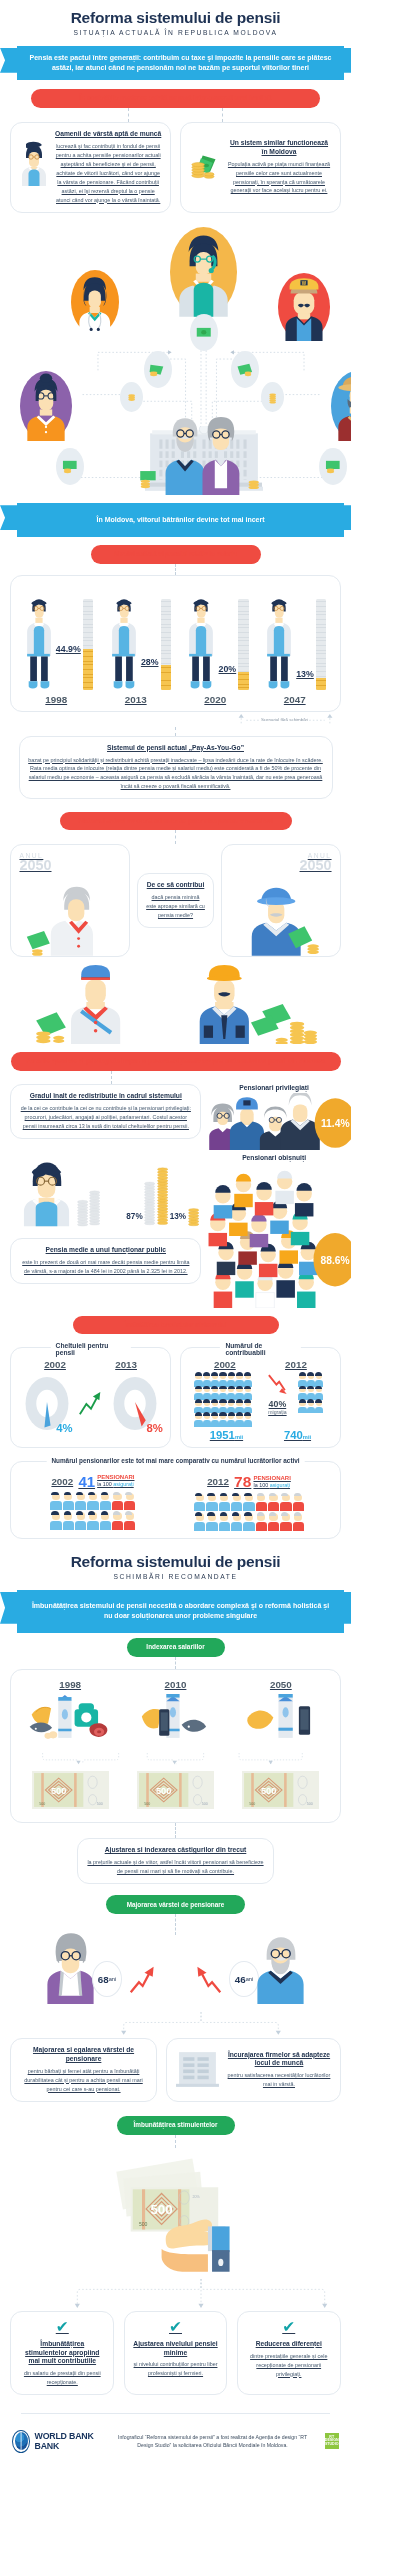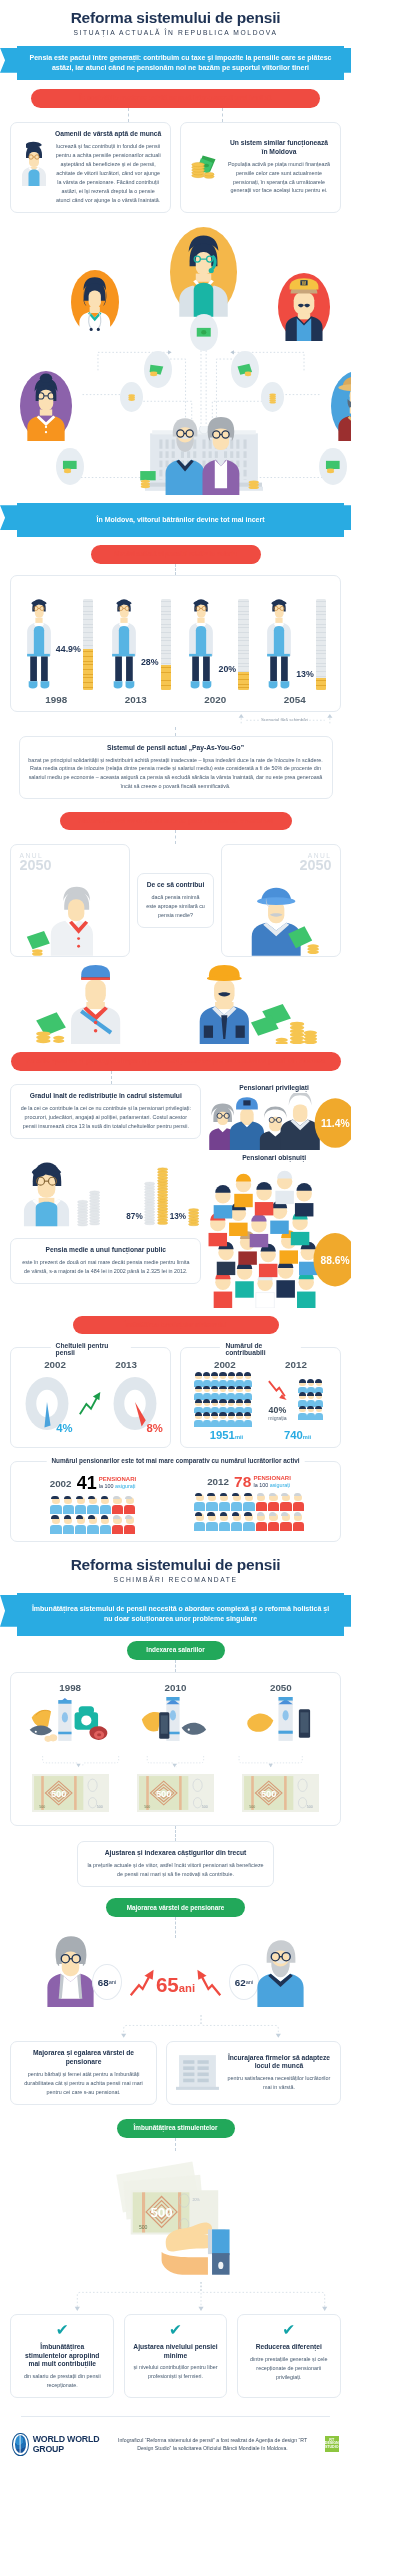--- a/index.html
+++ b/index.html
@@ -49,22 +49,23 @@
   .pill {
     display: block; margin: 0 auto; border-radius: 11.3px;
     color: #fff; font-weight: bold; font-size: 6.4px;
     padding: 5.2px 13.4px; text-align: center; line-height: 1.3;
   }
   .pill.red   { background: #ef4b41; }
   .pill.green { background: #22a85a; }
 
   
   .card {
-    border: 0.5px solid #e4eaf0; border-radius: 7px; background: #fff;
+    border: 0.5px solid #e4eaf0; border-radius: 12px; background: #fff;
     padding: 7.2px 8.2px;
+    text-decoration: underline;
   }
   .card h4 {
     text-align: center; font-size: 6.7px; font-weight: bold; color: #22344f;
     margin-bottom: 3.1px; line-height: 1.3;
   }
   .card p {
     text-align: center; font-size: 5.4px; color: #45596f; line-height: 1.65;
   }
 
   
@@ -566,21 +567,21 @@
           <div class="coincol" style="height:91px;">
               <div class="fill" style="height:12px;"></div>
             </div>
         </div>
       </div>
     </div>
     <div style="display:flex;justify-content:space-around;margin-top:4.1px;">
       <div class="yearlabel" style="width:62px">1998</div>
       <div class="yearlabel" style="width:62px">2013</div>
       <div class="yearlabel" style="width:62px">2020</div>
-      <div class="yearlabel" style="width:62px">2054</div>
+      <div class="yearlabel" style="width:62px">2047</div>
     </div>
   </div>
 
   <div style="position:relative;height:15.5px;">
     <svg viewBox="0 0 780 30" width="402" height="15.5" style="position:absolute;inset:0">
       <g stroke="#c3d0dc" stroke-width="1.2" fill="none" stroke-dasharray="3 4">
         <path d="M468 22 L468 8 M640 22 L640 8 M478 16 L505 16 M600 16 L630 16"></path>
       </g>
       <path d="M468 4 l5 7 h-10z" fill="#c3d0dc"></path>
         <path d="M640 4 l5 7 h-10z" fill="#c3d0dc"></path>
@@ -1002,21 +1003,21 @@
       </div>
     </div>
 
     <div style="width:180px;position:relative;">
       <div style="position:absolute;left:50%;top:-4.6px;transform:translateX(-50%);background:#fff;padding:0 5.2px;font-size:6.7px;font-weight:bold;z-index:2;">Numărul de contribuabili</div>
       <div class="card" style="height:101px;padding-top:11.3px;">
         <div style="display:flex;justify-content:space-around;">
           <div class="yearlabel">2002</div>
           <div class="yearlabel">2012</div>
         </div>
-        <div style="display:flex;justify-content:space-around;align-items:center;margin-top:3.1px;">
+        <div style="display:flex;justify-content:space-around;align-items:flex-start;margin-top:3.1px;">
           <div style="width:62px;display:flex;flex-wrap:wrap;gap:0;">
             <span class="pp">
                 <i></i>
                 <b></b>
               </span>
               <span class="pp">
                 <i></i>
                 <b></b>
               </span>
               <span class="pp">
@@ -1182,21 +1183,21 @@
   
   <div style="position:relative;margin:13.4px 10.3px 0;">
     <div style="position:absolute;left:50%;top:-4.6px;transform:translateX(-50%);background:#fff;padding:0 5.2px;font-size:6.4px;font-weight:bold;white-space:nowrap;z-index:2;">Numărul pensionarilor este tot mai mare comparativ cu numărul lucrătorilor activi</div>
     <div class="card" style="padding-top:10.3px;">
       <div style="display:flex;justify-content:space-around;">
 
         <div style="width:170px;">
           <div style="display:flex;align-items:center;gap:5.2px;justify-content:center;">
             <div class="yearlabel">2002</div>
             <div style="display:flex;align-items:center;gap:2.1px;">
-              <div style="font-size:18px;font-weight:bold;color:#000000;">41</div>
+              <div style="font-size:15px;font-weight:bold;color:#3b82f6;">41</div>
               <div style="line-height:1.15;">
                 <div style="font-size:6px;font-weight:bold;color:#ef4b41;">PENSIONARI</div>
                 <div style="font-size:5.4px;color:#1f3354;"><span>la 100 </span><span style="color:#29abe2;">asigurați</span></div>
               </div>
             </div>
           </div>
           <div style="display:flex;justify-content:center;gap:1px;margin-top:3.1px;">
             <span class="pp" style="width:11.3px;height:17.5px">
                 <i style="width:8.2px;height:7.7px;left:1.5px"></i>
                 <b style="width:11.3px;height:8.8px"></b>
@@ -1544,30 +1545,27 @@
     </svg>
     <div style="position:absolute;left:92px;top:47px;width:30px;height:36px;border-radius:50%;background:#fff;border:0.5px solid #e4eaf0;display:flex;align-items:center;justify-content:center;">
       <span style="font-size:9.8px;font-weight:bold;color:#1f3354;">68</span>
         <span style="font-size:5.7px;color:#1f3354;">ani</span>
     </div>
     <svg viewBox="0 0 70 70" width="32" height="32" style="position:absolute;left:128px;top:50px;">
       <path d="M6 62 L24 40 L32 48 L50 14" stroke="#ef4b41" stroke-width="5" fill="none"></path>
       <path d="M56 6 l-2 22 -18-9z" fill="#ef4b41"></path>
     </svg>
 
-    <div style="position:absolute;left:0;right:0;top:56px;text-align:center;">
-      <span style="font-size:20.6px;font-weight:bold;color:#ef4b41;">65</span><span style="font-size:11.3px;font-weight:bold;color:#ef4b41;">ani</span>
-    </div>
 
     <svg viewBox="0 0 70 70" width="32" height="32" style="position:absolute;right:128px;top:50px;">
       <path d="M64 62 L46 40 L38 48 L20 14" stroke="#ef4b41" stroke-width="5" fill="none"></path>
       <path d="M14 6 l2 22 18-9z" fill="#ef4b41"></path>
     </svg>
     <div style="position:absolute;right:92px;top:47px;width:30px;height:36px;border-radius:50%;background:#fff;border:0.5px solid #e4eaf0;display:flex;align-items:center;justify-content:center;">
-      <span style="font-size:9.8px;font-weight:bold;color:#1f3354;">62</span>
+      <span style="font-size:9.8px;font-weight:bold;color:#1f3354;">46</span>
         <span style="font-size:5.7px;color:#1f3354;">ani</span>
     </div>
     <svg viewBox="0 0 110 150" width="57" height="77" style="position:absolute;right:42px;top:13.4px;">
       <path d="M28 54c0-22 12-34 28-34s28 12 28 34v10H28z" fill="#c9cdd1"></path>
       <rect x="38" y="40" width="34" height="46" rx="16" fill="#fbe0b4"></rect>
       <path d="M38 56c4 20 30 20 34 0 4 22-6 36-17 36s-21-14-17-36z" fill="#c9cdd1"></path>
       <path d="M46 62c6-4 14-4 20 0-4 5-16 5-20 0z" fill="#e3e6e8"></path>
       <g stroke="#1f3354" stroke-width="2.6" fill="none">
           <circle cx="45" cy="52" r="8"></circle>
           <circle cx="66" cy="52" r="8"></circle>
@@ -1685,20 +1683,20 @@
       <h4 style="margin-top:5.2px;">Reducerea diferenței</h4>
       <p>dintre prestațiile generale și cele recepționate de pensionarii privilegiați.</p>
     </div>
   </div>
 
   <div class="hr-soft" style="margin-top:17.5px;"></div>
 
   <div class="footer">
     <div class="wb-logo">
       <div class="globe"></div>
-      <div class="wb-text">WORLD WORLD GROUP</div>
+      <div class="wb-text">WORLD BANK BANK</div>
     </div>
     <div class="credit">Infograficul “Reforma sistemului de pensii” a fost realizat de Agenția de design “RT Design Studio” la solicitarea Oficiului Băncii Mondiale în Moldova.</div>
     <div class="rt">RT DESIGN STUDIO</div>
   </div>
 
 </div>
 
 
 </body></html>

